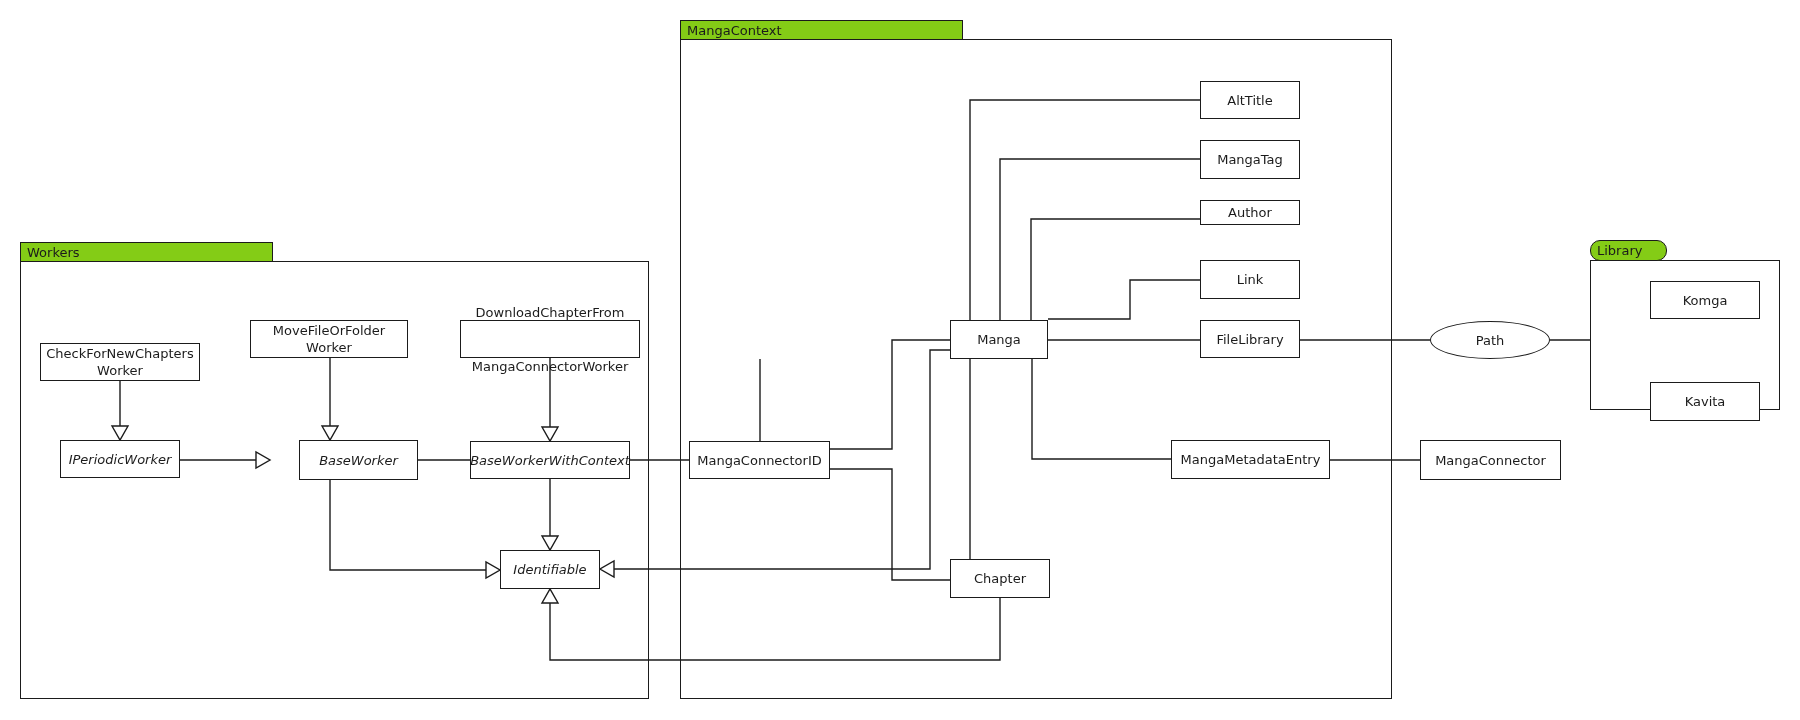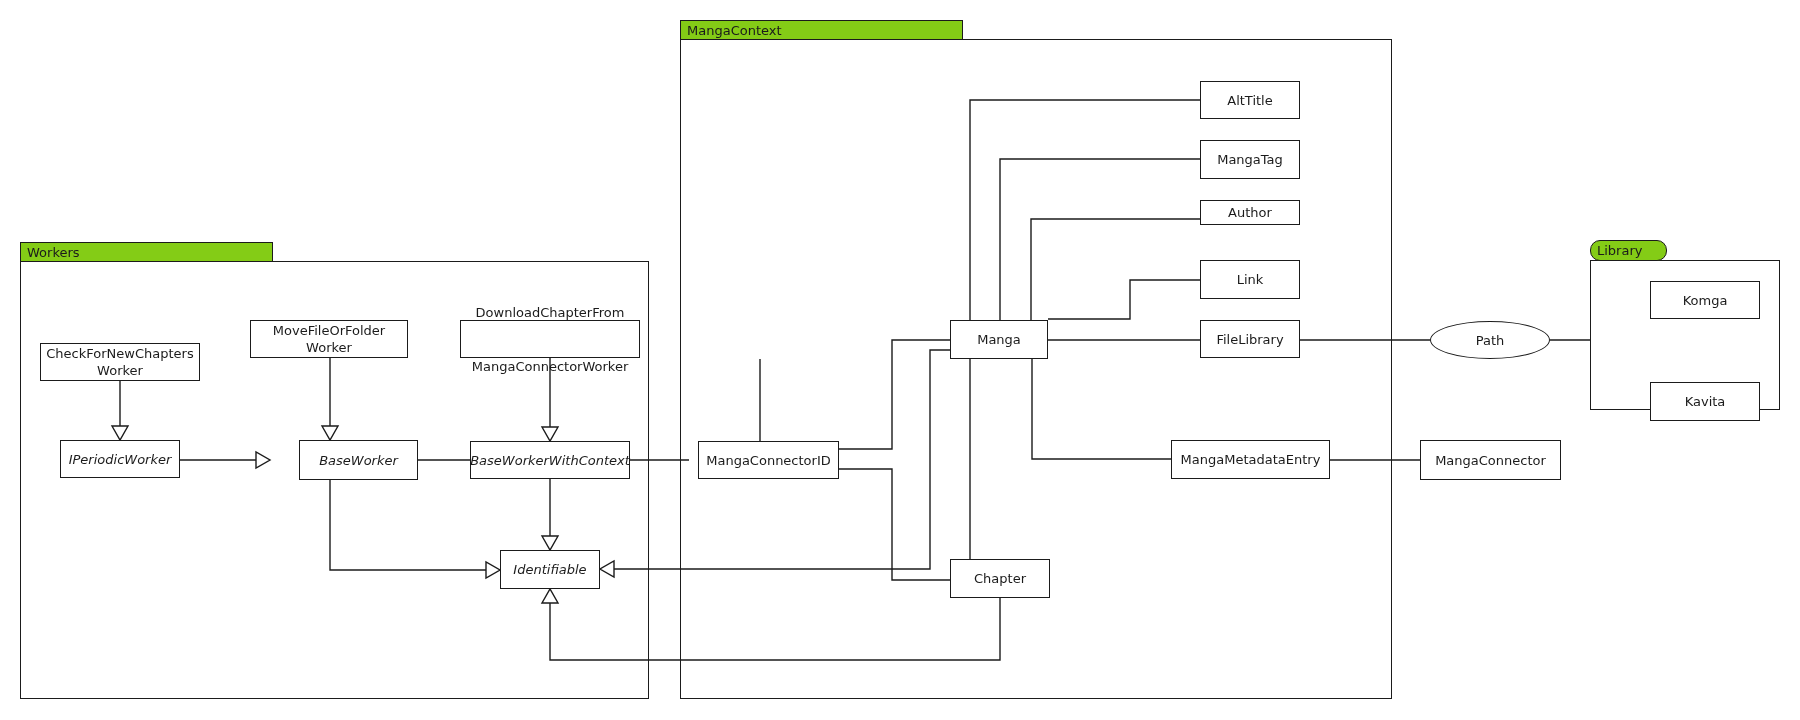--- a/index.html
+++ b/index.html
@@ -115,21 +115,21 @@
 
   <div class="node iface" style="left:470px;top:441px;width:160px;height:38px;">
     <span>BaseWorkerWithContext</span>
   </div>
 
   <div class="node iface" style="left:500px;top:550px;width:100px;height:39px;">
     <span>Identifiable</span>
   </div>
 
 
-  <div class="node" style="left:689px;top:441px;width:141px;height:38px;margin-left:9px;">
+  <div class="node" style="left:689px;top:441px;width:141px;height:38px;">
     <span>MangaConnectorID</span>
   </div>
 
   <div class="node" style="left:950px;top:320px;width:98px;height:39px;">
     <span>Manga</span>
   </div>
 
   <div class="node" style="left:950px;top:559px;width:100px;height:39px;">
     <span>Chapter</span>
   </div>

